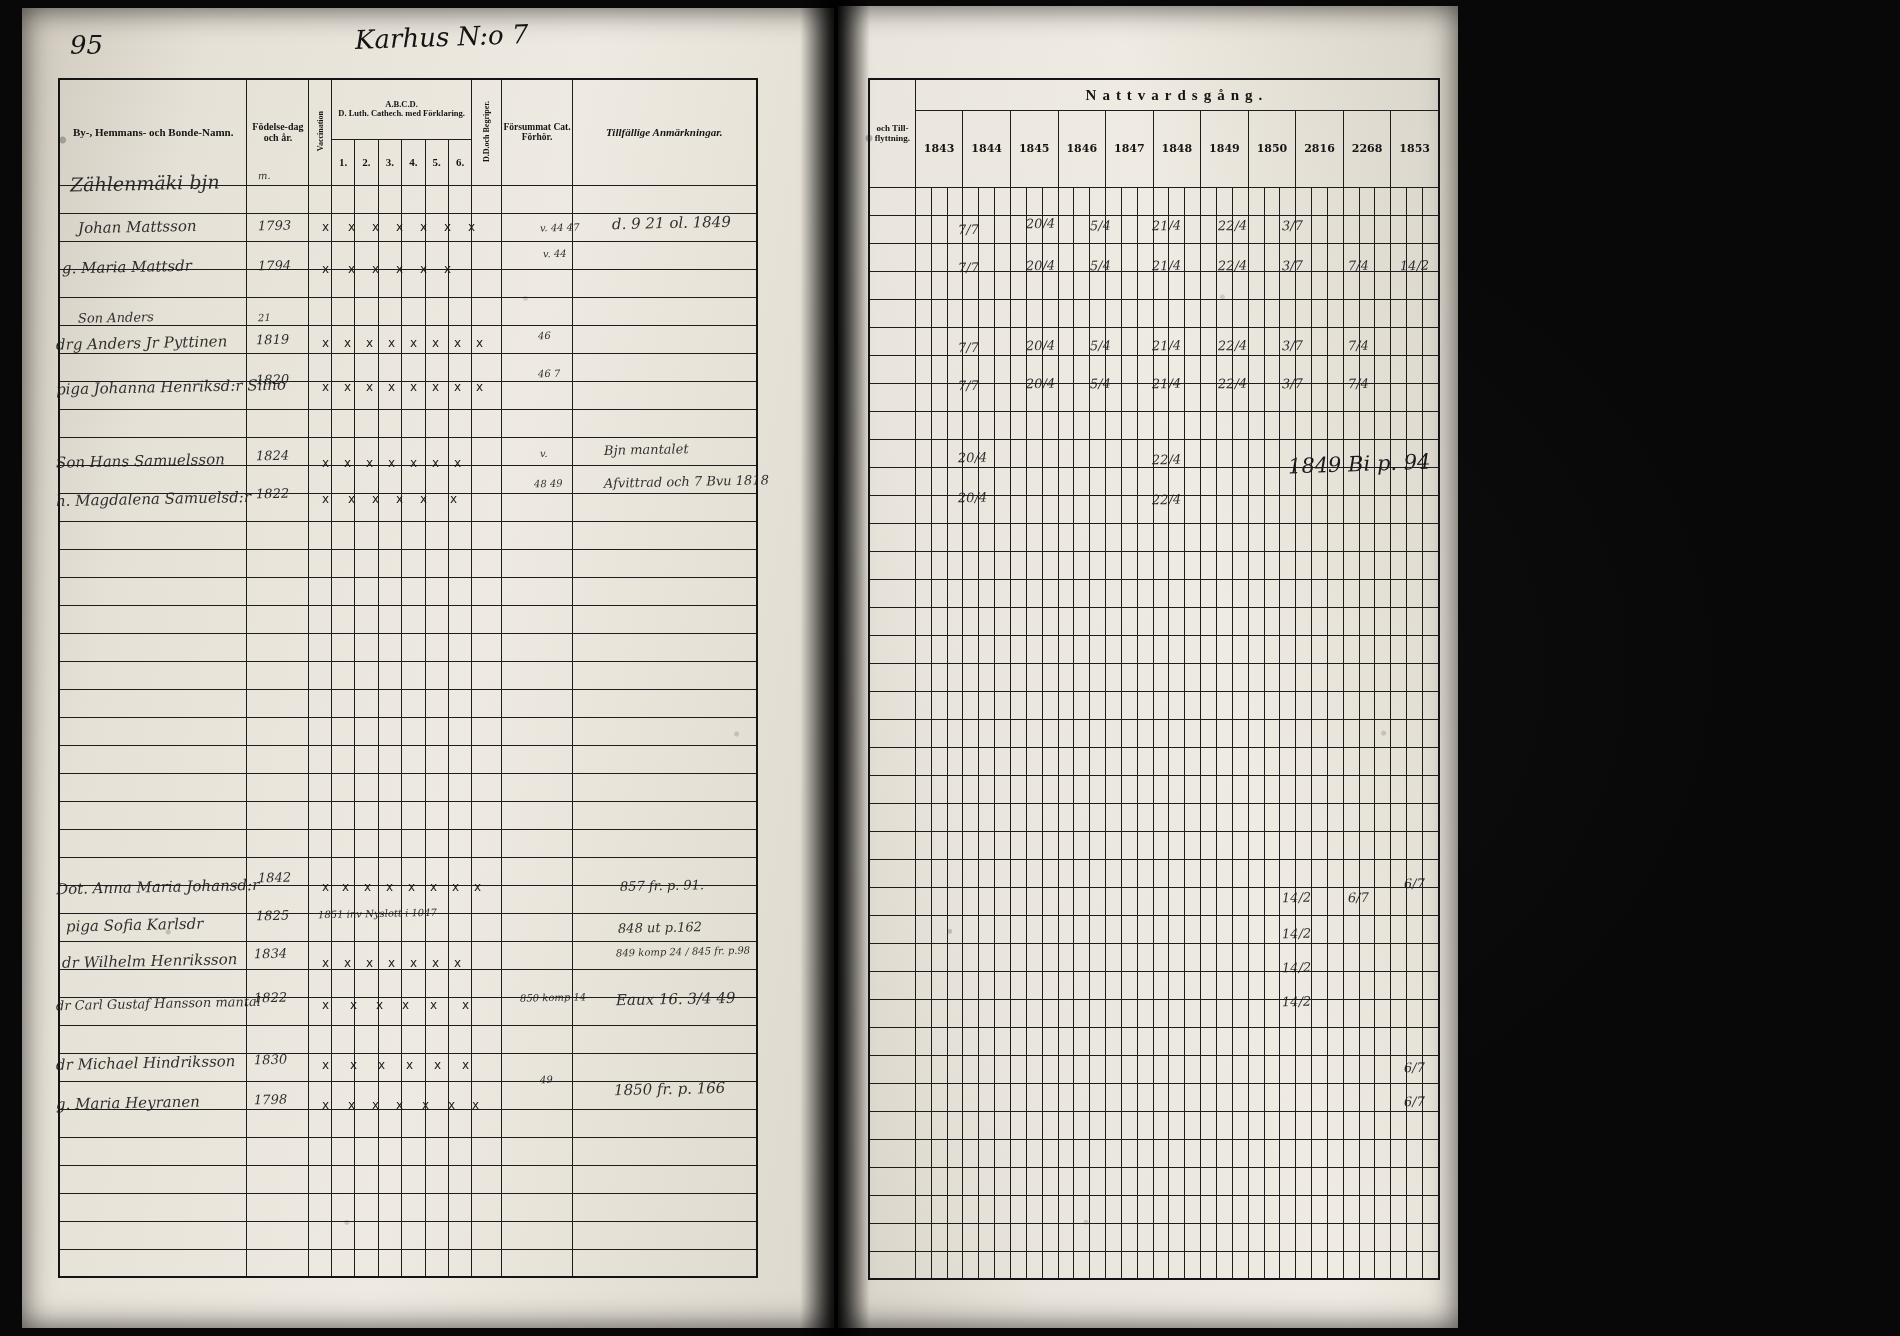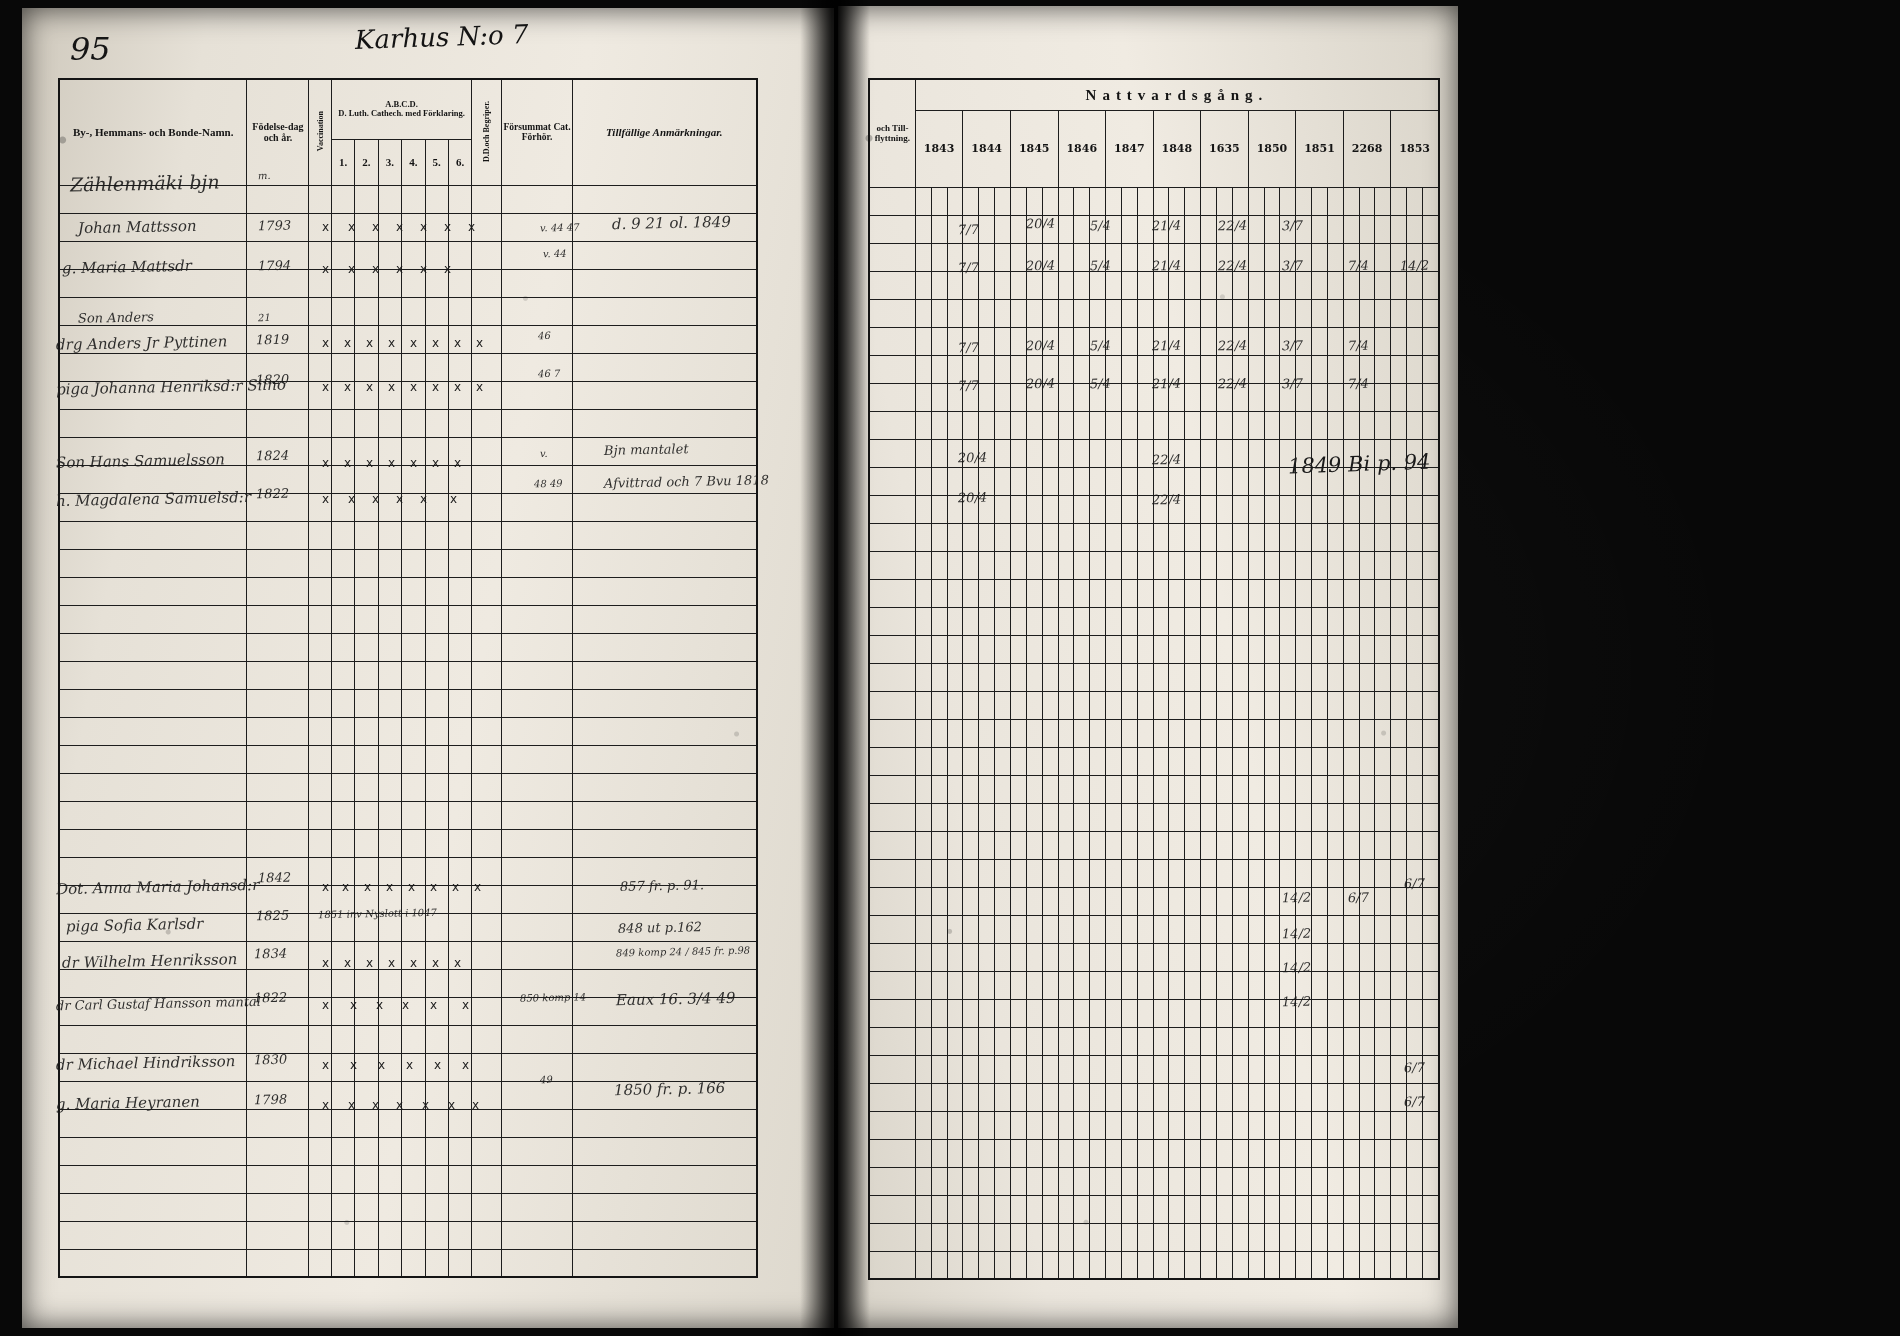--- a/index.html
+++ b/index.html
@@ -57,21 +57,21 @@
 
   
   .hw{position:absolute;font-family:"DejaVu Serif",serif;font-style:italic;
       color:#1a1a1a;white-space:nowrap;transform:rotate(-1.2deg);opacity:.9;}
   .hw.s{font-size:13px;}
   .hw.m{font-size:15px;}
   .hw.l{font-size:19px;}
   .hw.xs{font-size:10px;}
   .xmark{position:absolute;font-family:"DejaVu Sans",sans-serif;font-size:12px;color:#1b1b1b;}
 
-  .pagenum{position:absolute;left:70px;top:30px;font-size:32px;font-style:italic;
+  .pagenum{position:absolute;left:70px;top:30px;font-size:26px;font-style:italic;
      font-family:"DejaVu Serif",serif;color:#151515;}
   .titleword{position:absolute;left:355px;top:22px;font-size:26px;font-style:italic;
      font-family:"DejaVu Serif",serif;color:#141414;transform:rotate(-2deg);}
 
   
   #tableR{position:absolute;left:868px;top:78px;width:572px;height:1202px;
      border:2px solid #141414;}
   #tableR td,#tableR th{border:1px solid #1d1d1d;font-size:11px;color:#141414;
      text-align:center;padding:0;}
   .colflytt{width:56px;margin-top:44px;}
@@ -832,23 +832,23 @@
         <span id="natt">Nattvardsgång.</span>
       </th>
     </tr>
     <tr>
       <th class="yr" colspan="3">1843</th>
       <th class="yr" colspan="3">1844</th>
       <th class="yr" colspan="3">1845</th>
       <th class="yr" colspan="3">1846</th>
       <th class="yr" colspan="3">1847</th>
       <th class="yr" colspan="3">1848</th>
-      <th class="yr" colspan="3">1635</th>
+      <th class="yr" colspan="3">1849</th>
       <th class="yr" colspan="3">1850</th>
-      <th class="yr" colspan="3">1851</th>
+      <th class="yr" colspan="3">2816</th>
       <th class="yr" colspan="3">2268</th>
       <th class="yr" colspan="3">1853</th>
     </tr>
     <tr class="rowline">
           <td></td>
           <td class="subcol"></td>
           <td class="subcol"></td>
           <td class="subcol"></td>
           <td class="subcol"></td>
           <td class="subcol"></td>

